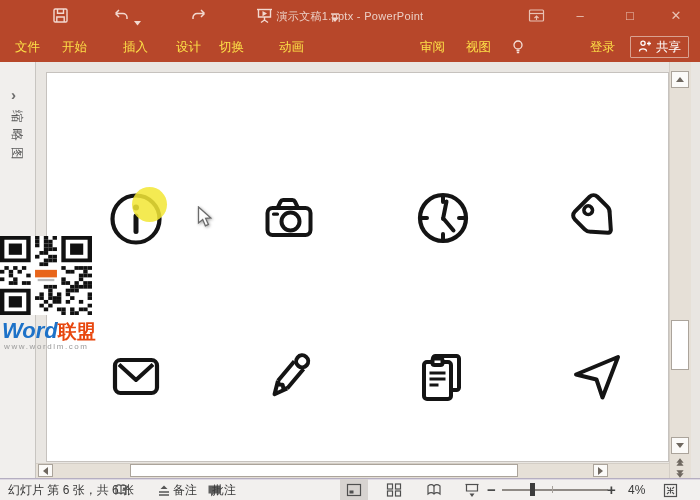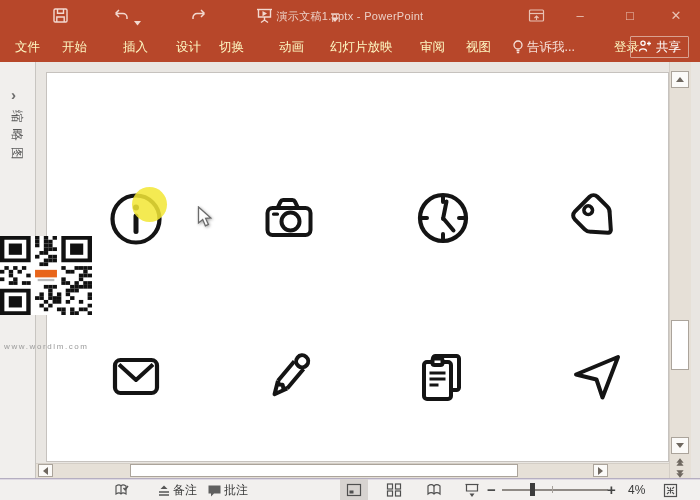--- a/index.html
+++ b/index.html
@@ -8,21 +8,21 @@
 
   
   .titlebar{position:absolute;left:0;top:0;width:700px;height:32px;background:#B7472A;}
   .qat-ic{position:absolute;top:7px;cursor:default;}
   .title{position:absolute;left:0;top:0;width:700px;height:32px;line-height:32px;text-align:center;
          color:#ecd0c6;font-size:11px;letter-spacing:.3px;}
   .winbtn{position:absolute;top:0;width:34px;height:32px;line-height:32px;text-align:center;
           color:#e9c2b4;font-size:13px;}
   
   .tabbar{position:absolute;left:0;top:32px;width:700px;height:30px;background:#B7472A;}
-  .rtab{position:absolute;top:0;height:30px;line-height:30px;color:#fef9c3;font-size:12.5px;white-space:nowrap;}
+  .rtab{position:absolute;top:0;height:30px;line-height:30px;color:#fde047;font-size:12.5px;white-space:nowrap;}
   .sharebox{position:absolute;top:4px;height:20px;border:1px solid #d9a291;border-radius:1px;
             display:flex;align-items:center;padding:0 7px;gap:4px;color:#fff;font-size:12.5px;}
   
   .pane{position:absolute;left:0;top:62px;width:35px;height:416px;background:#F1EFED;border-right:1px solid #C8C5C1;}
   .chev{position:absolute;left:11px;top:24px;color:#6b6b6b;font-size:15px;font-weight:bold;}
   .vlabel{position:absolute;left:25px;top:48px;transform:rotate(90deg);transform-origin:0 0;
           font-size:12.5px;color:#585858;letter-spacing:6px;white-space:nowrap;}
   
   .slide{position:absolute;left:46px;top:72px;width:623px;height:390px;background:#fff;border:1px solid #c6c2be;box-sizing:border-box;}
   .icn{position:absolute;width:60px;height:60px;}
@@ -110,30 +110,28 @@
     <div class="winbtn" style="left:659px">✕</div>
   </div>
 
   <div class="tabbar">
     <span class="rtab" style="left:15px">文件</span>
     <span class="rtab" style="left:62px">开始</span>
     <span class="rtab" style="left:123px">插入</span>
     <span class="rtab" style="left:176px">设计</span>
     <span class="rtab" style="left:219px">切换</span>
     <span class="rtab" style="left:279px">动画</span>
-    <span class="rtab" style="left:330px">幻灯片放映</span>
     <span class="rtab" style="left:420px">审阅</span>
     <span class="rtab" style="left:466px">视图</span>
     <span class="qat-ic" style="left:512px;top:8px">
       <svg width="12" height="15" viewBox="0 0 12 15" fill="none" stroke="#f6e0d8" stroke-width="1.3">
         <circle cx="6" cy="5" r="4"></circle>
           <path d="M4.5 10.5 h3 M4.8 12.5 h2.4"></path>
       </svg></span>
-    <span class="rtab" style="left:527px;color:#f6e0d8">告诉我...</span>
-    <span class="rtab" style="left:614px">登录</span>
+    <span class="rtab" style="left:590px">登录</span>
     <div class="sharebox" style="left:630px">
       <span>
         <svg width="14" height="14" viewBox="0 0 14 14" fill="none" stroke="#fff" stroke-width="1.3">
           <circle cx="5" cy="4.2" r="2.1"></circle>
             <path d="M1.5 12.5 c0-3.4 7-3.4 7 0"></path>
             <path d="M11 2.5 v4 M9 4.5 h4"></path>
         </svg></span>
       <span>共享</span>
     </div>
   </div>
@@ -321,20 +319,23 @@
           <path d="M0 14 h7 v7 h-7 z M1 15 v5 h5 v-5 z" fill-rule="evenodd"></path>
             <rect x="2" y="16" width="3" height="3"></rect>
         </g>
         <g>
           <rect x="7.6" y="8.6" width="5.8" height="3.8" fill="#fff"></rect>
           <rect x="8" y="9" width="5" height="2" fill="#E8651A"></rect>
           <rect x="8.6" y="11.4" width="3.8" height="0.6" fill="#bbb"></rect>
         </g>
       </svg>
     </span>
+    <div class="logo">
+      <span class="en">Word</span><span class="cn">联盟</span>
+    </div>
     <div class="wmurl">www.wordlm.com</div>
   </div>
 
   <div class="vtrack"></div>
   <div class="sbtn" style="left:671px;top:71px;width:18px;height:17px">
       <span class="tri up"></span>
     </div>
   <div class="thumb" style="left:671px;top:320px;width:18px;height:50px"></div>
   <div class="sbtn" style="left:671px;top:437px;width:18px;height:17px">
       <span class="tri dn"></span>
@@ -351,37 +352,38 @@
   <div class="htrack"></div>
   <div class="sbtn" style="left:38px;top:464px;width:15px;height:13px">
       <span class="tri lf"></span>
     </div>
   <div class="thumb" style="left:130px;top:464px;width:388px;height:13px"></div>
   <div class="sbtn" style="left:593px;top:464px;width:15px;height:13px">
       <span class="tri rt"></span>
     </div>
 
   <div class="statusbar">
+    <span class="sitem" style="left:8px">幻灯片 第 6 张，共 6 张</span>
     <span class="sitem" style="left:114px;top:4px">
       <svg width="15" height="15" viewBox="0 0 15 15" fill="none" stroke="#555" stroke-width="1.2">
         <path d="M2 3 c2-1.3 4-1.3 5 0 c1-1.3 3-1.3 5 0 v8 c-2-1.3-4-1.3-5 0 c-1-1.3-3-1.3-5 0 z"></path>
         <path d="M7 3.2 V11"></path>
           <path d="M9.5 5 l1.6 1.8 L14 3" stroke-width="1.5"></path>
       </svg></span>
     <span class="sitem" style="left:157px;top:4px">
       <svg width="14" height="14" viewBox="0 0 14 14" fill="none" stroke="#555" stroke-width="1.3">
         <path d="M7 1.5 L3.5 5 h7 z" fill="#555" stroke="none"></path>
           <path d="M2 8 h10 M2 11 h10"></path>
       </svg></span>
     <span class="sitem" style="left:173px">备注</span>
     <span class="sitem" style="left:207px;top:4px">
       <svg width="15" height="14" viewBox="0 0 15 14">
           <path d="M1.5 1.5 h12 v8 h-6.5 l-3 3 v-3 h-2.5 z" fill="#5f5f5f"></path>
         </svg></span>
-    <span class="sitem" style="left:224px">批注</span>
+    <span class="sitem" style="left:212px">批注</span>
 
     <span class="viewbtn sel" style="left:340px">
       <svg width="16" height="14" viewBox="0 0 16 14" fill="none" stroke="#4f4f4f" stroke-width="1.2">
         <rect x="1.5" y="1.5" width="13" height="11"></rect>
           <rect x="3.5" y="7.5" width="4" height="3" fill="#4f4f4f" stroke="none"></rect>
       </svg>
       </span>
     <span class="viewbtn" style="left:380px">
       <svg width="16" height="14" viewBox="0 0 16 14" fill="none" stroke="#4f4f4f" stroke-width="1.2">
         <rect x="1.5" y="1" width="5" height="5"></rect>

